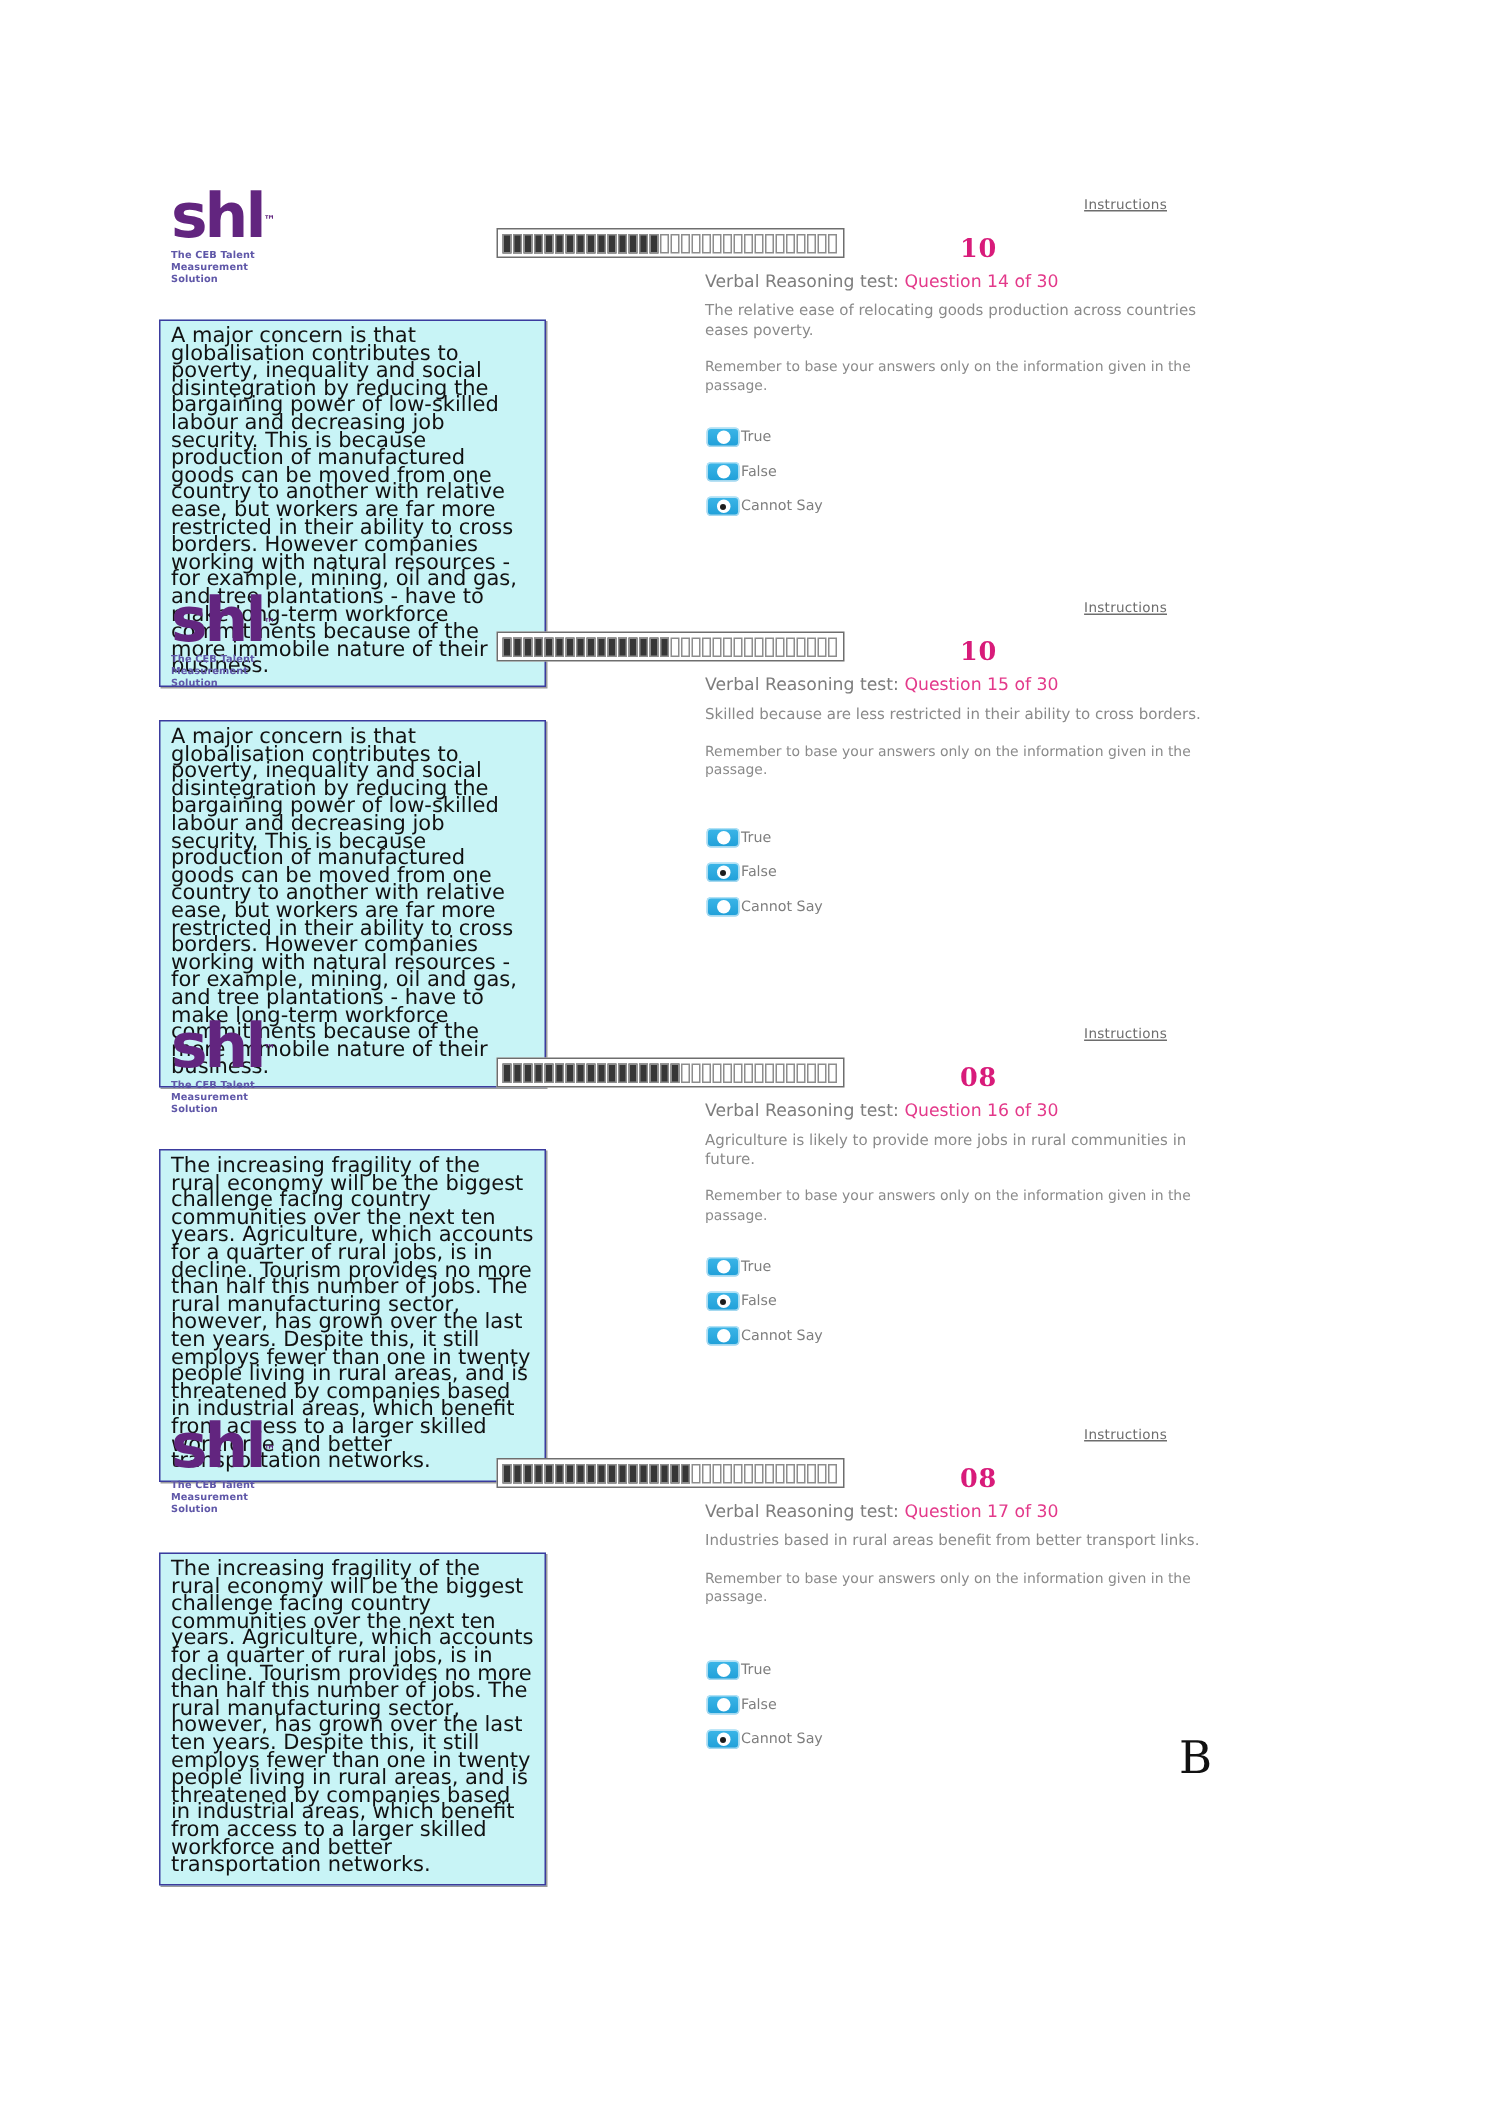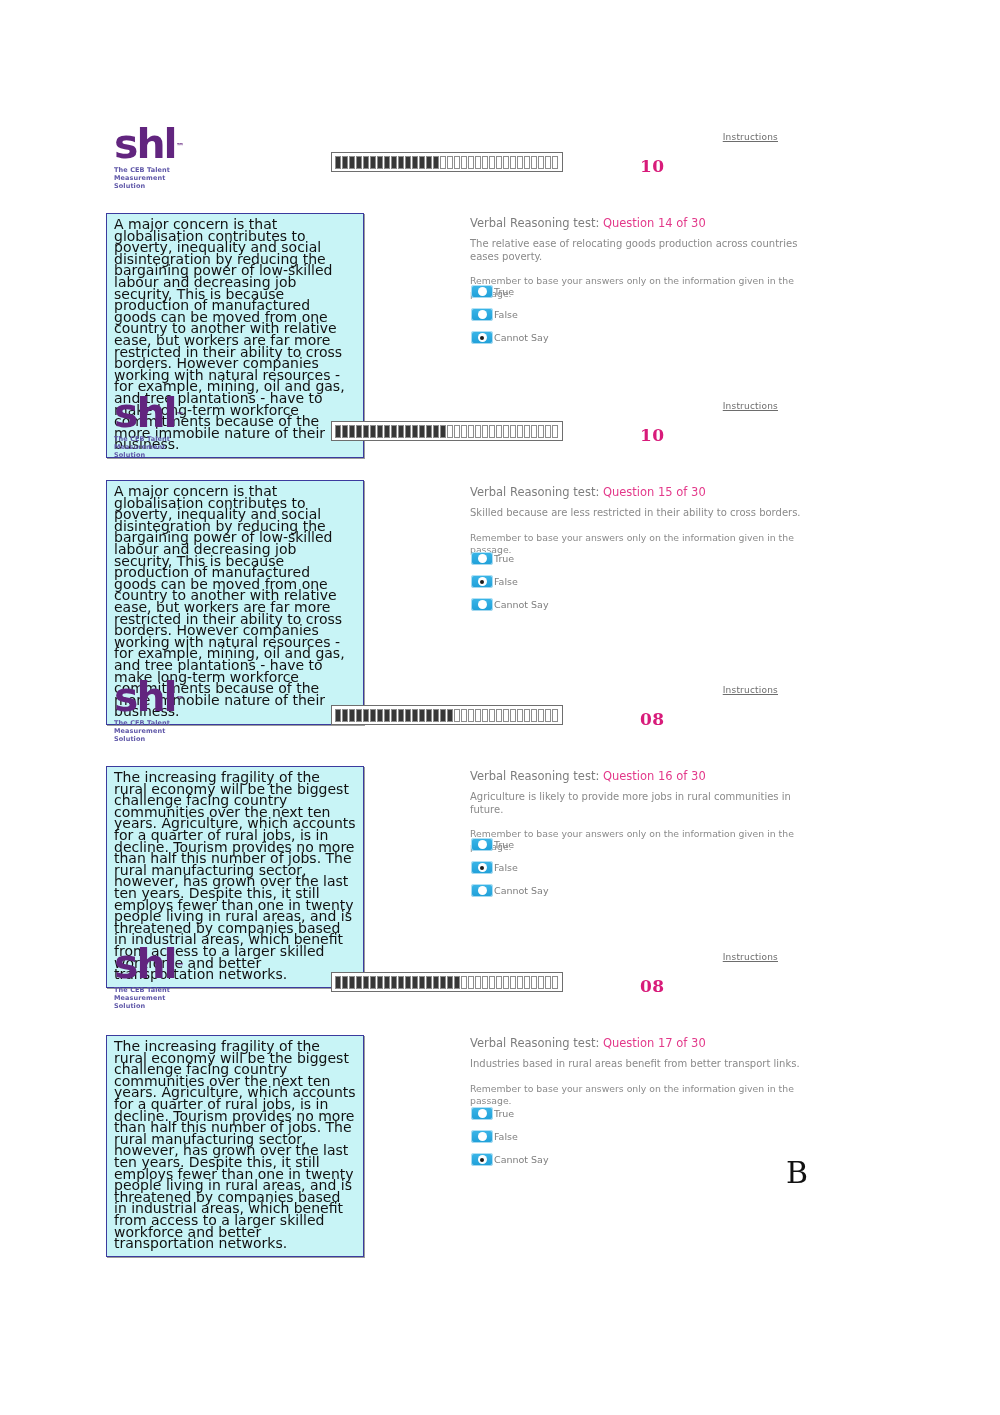--- a/index.html
+++ b/index.html
@@ -118,21 +118,20 @@
     color: #d81b7a;
     letter-spacing: 0.5px;
   }
 
   
   .qcol {
     position: absolute;
     left: 370px;
     top: 62px;
     width: 340px;
-    margin-top: 36px;
   }
   .qtitle {
     font-size: 11.5px;
     color: #7d7d7d;
     line-height: 15px;
     white-space: nowrap;
   }
   .qtitle .qnum {
     color: #e3398a;
   }

